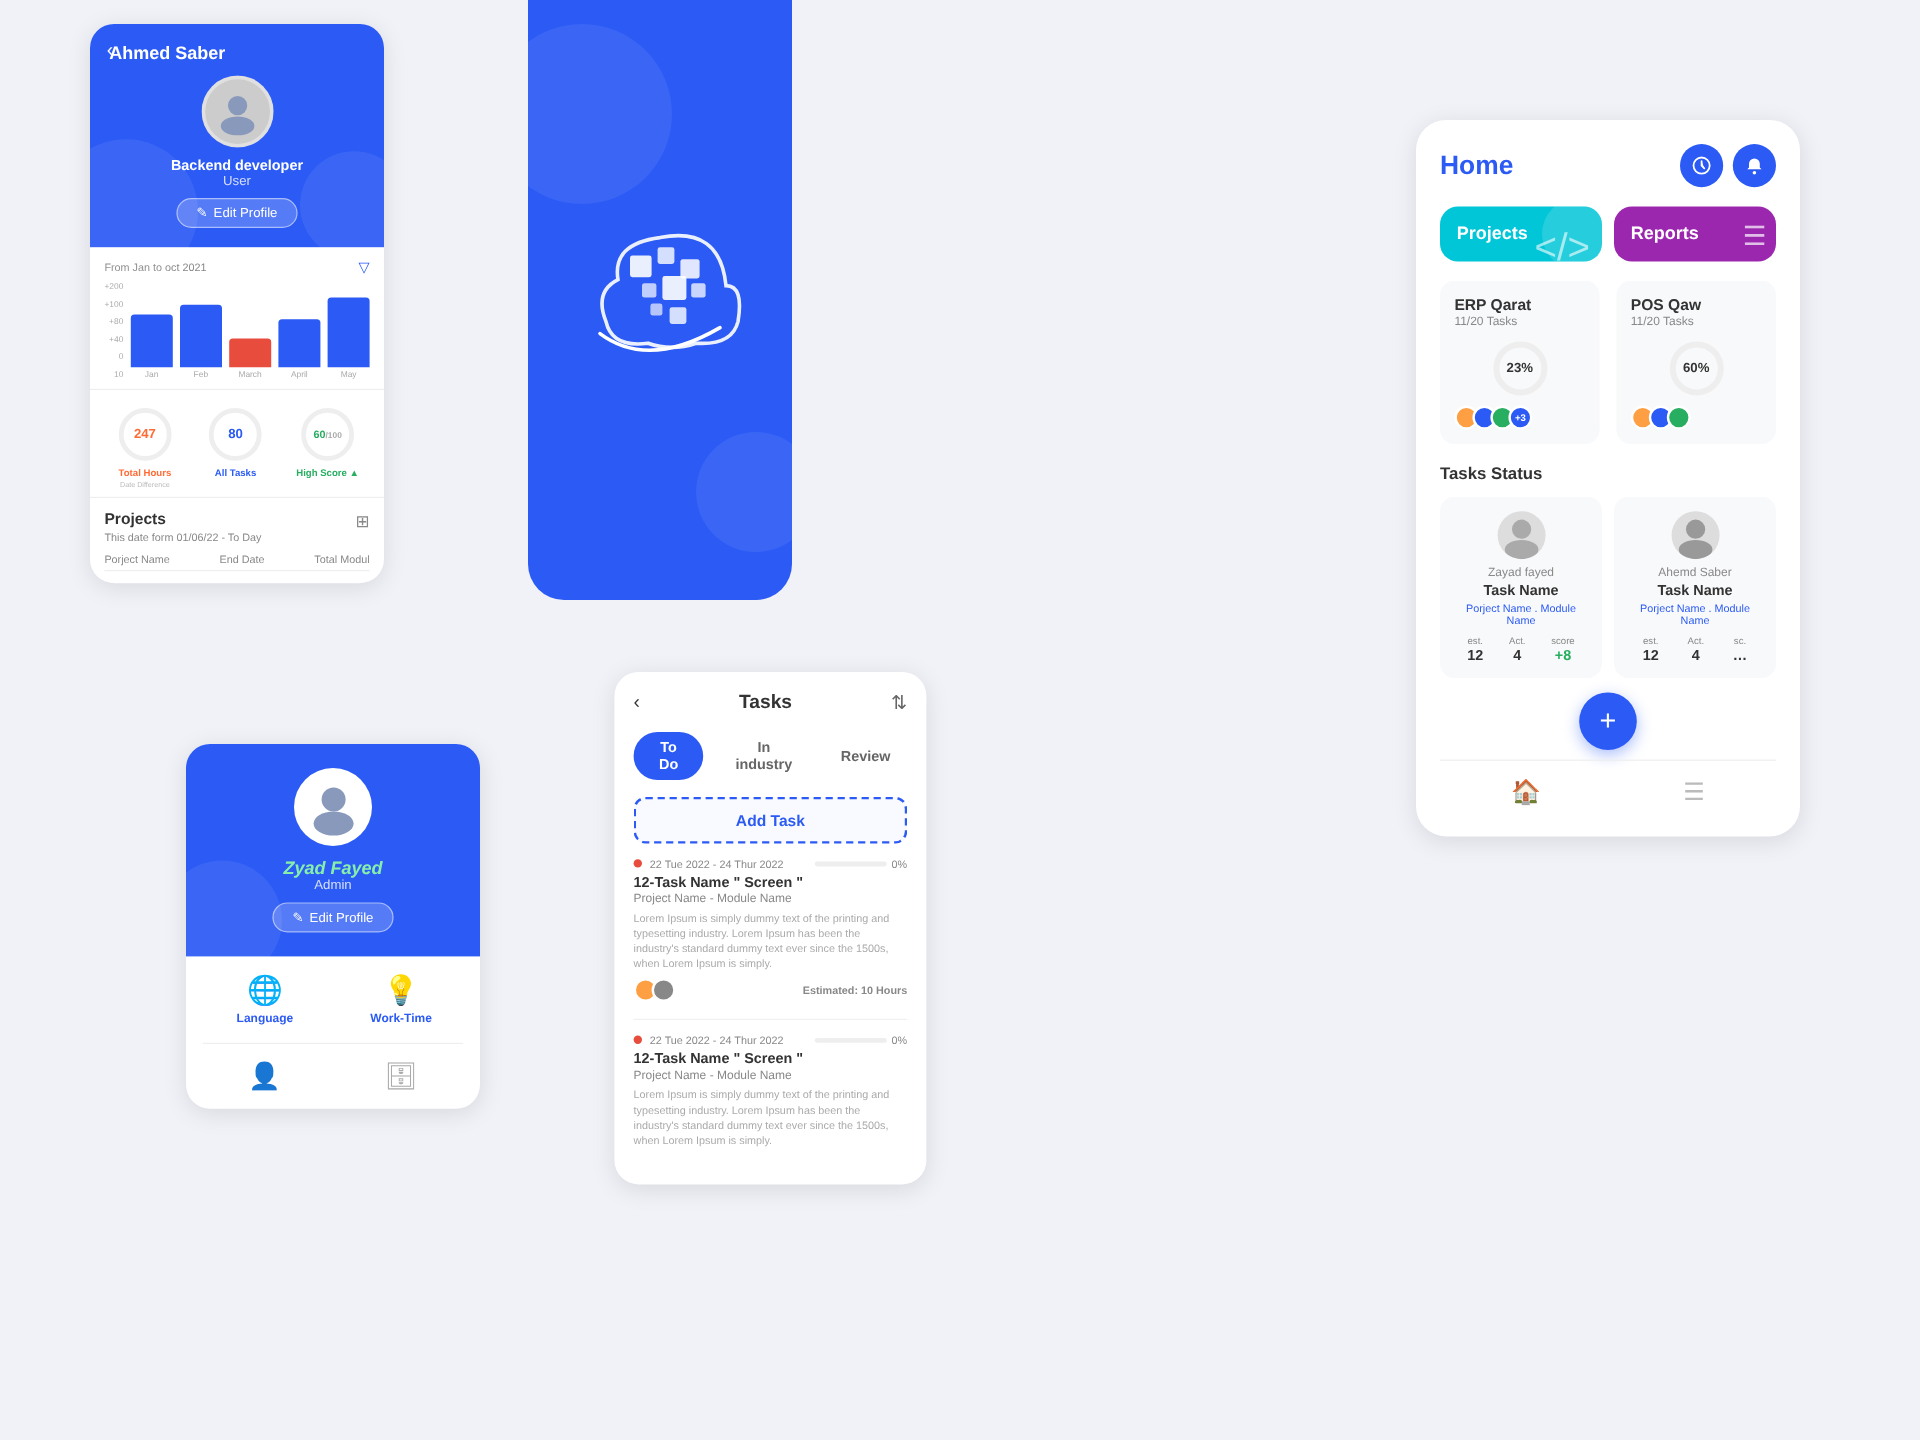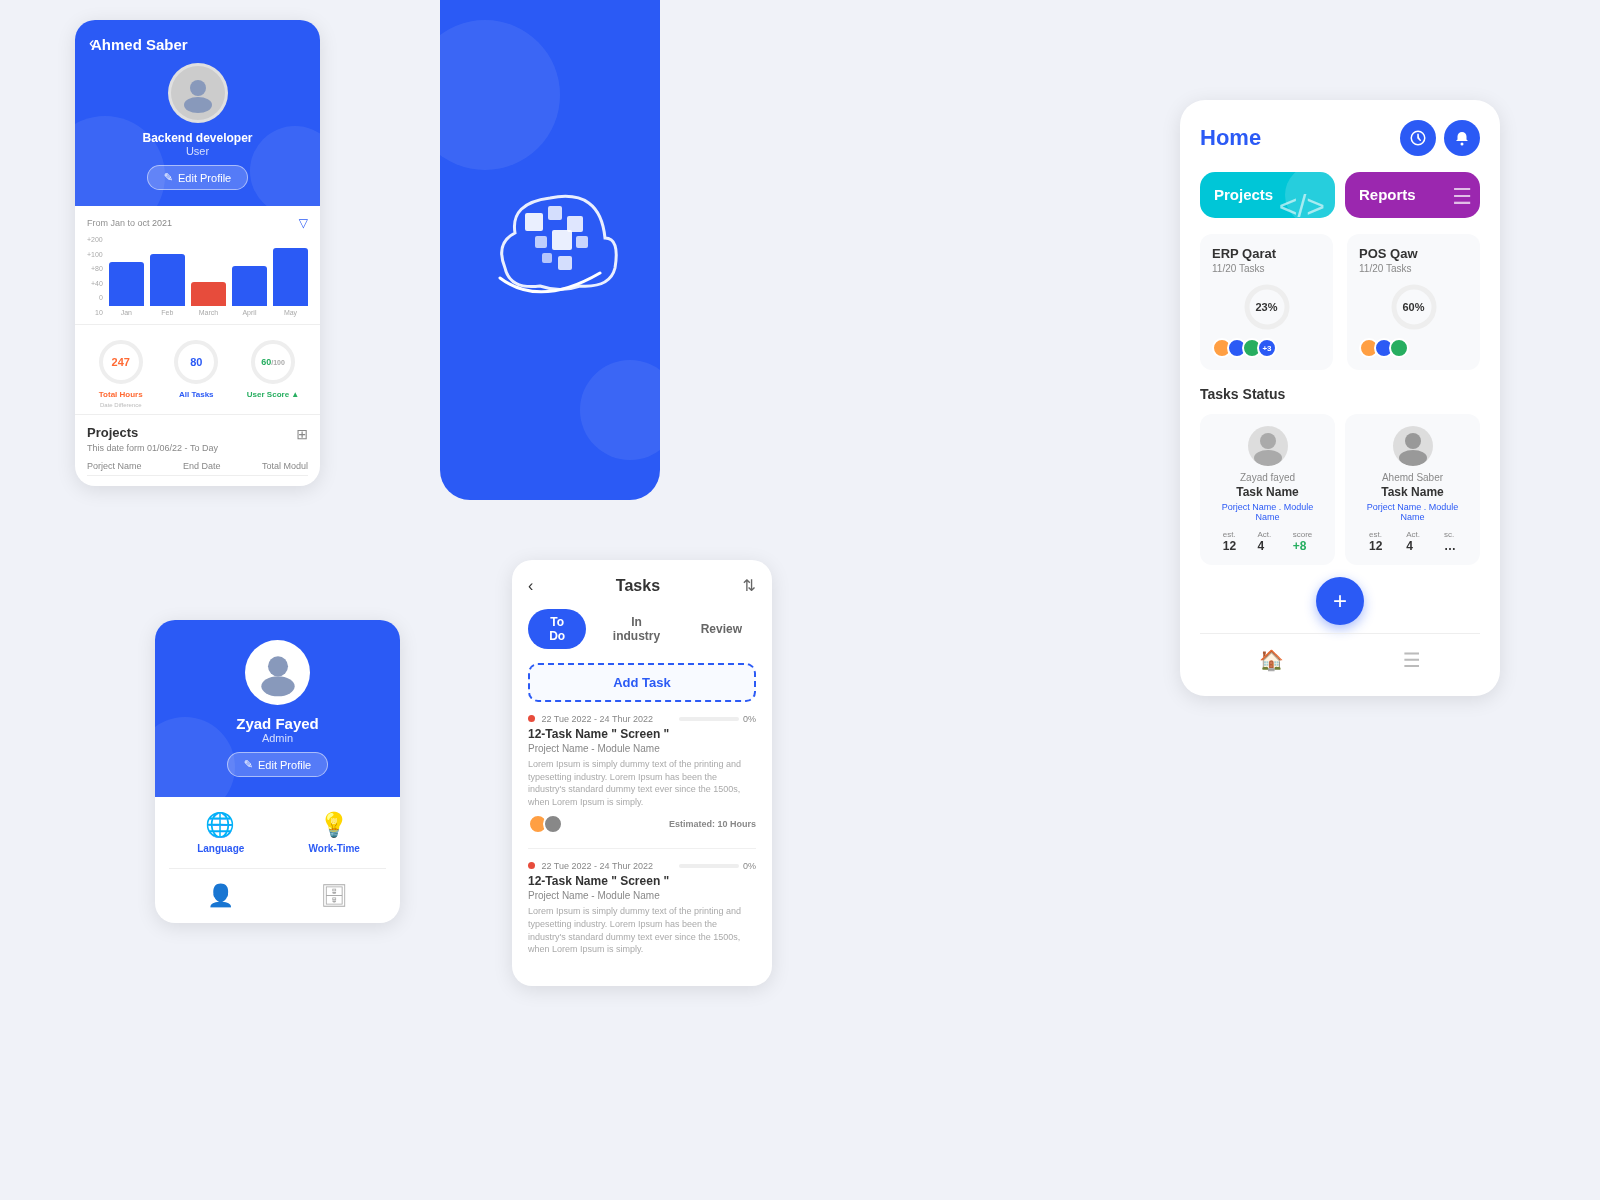--- a/index.html
+++ b/index.html
@@ -483,20 +483,21 @@
       font-size: 9px;
       color: #2b5af5;
       text-align: center;
       margin-bottom: 8px;
     }
     .ts-stats {
       display: flex;
       justify-content: space-around;
     }
     .ts-stat {
+      text-align: center;
     }
     .ts-stat-label {
       font-size: 8px;
       color: #888;
     }
     .ts-stat-value {
       font-size: 12px;
       font-weight: 700;
       color: #333;
     }
@@ -577,25 +578,26 @@
       margin-bottom: 10px;
       overflow: hidden;
       display: flex;
       align-items: center;
       justify-content: center;
       border: 3px solid rgba(255,255,255,0.5);
       position: relative;
       z-index: 1;
     }
     .zyad-name {
-      color: #ffffff;
+      color: #86efac;
       font-weight: 700;
       font-size: 15px;
       position: relative;
       z-index: 1;
+      font-style: italic;
     }
     .zyad-role {
       color: rgba(255,255,255,0.8);
       font-size: 11px;
       margin-bottom: 8px;
       position: relative;
       z-index: 1;
     }
 
     
@@ -876,21 +878,21 @@
       <span class="stat-label blue">All Tasks</span>
     </div>
     <div class="stat-circle">
       <div class="circle-svg">
         <svg width="50" height="50" viewBox="0 0 50 50">
           <circle cx="25" cy="25" r="20" fill="none" stroke="#eee" stroke-width="4"></circle>
           <circle cx="25" cy="25" r="20" fill="none" stroke="#27ae60" stroke-width="4" stroke-dasharray="75 51" stroke-linecap="round" class="progress-ring"></circle>
         </svg>
         <span class="stat-value" style="color:#27ae60;font-size:9px">60<span style="font-size:7px;color:#aaa">/100</span></span>
       </div>
-      <span class="stat-label green">User Score ▲</span>
+      <span class="stat-label green">High Score ▲</span>
     </div>
   </div>
 
   <div class="ahmed-projects">
     <div style="display:flex;justify-content:space-between;align-items:center">
       <div class="projects-title">Projects</div>
       <div style="font-size:14px;color:#888">⊞</div>
     </div>
     <div class="projects-date">This date form 01/06/22 - To Day</div>
     <div class="projects-table-header">

